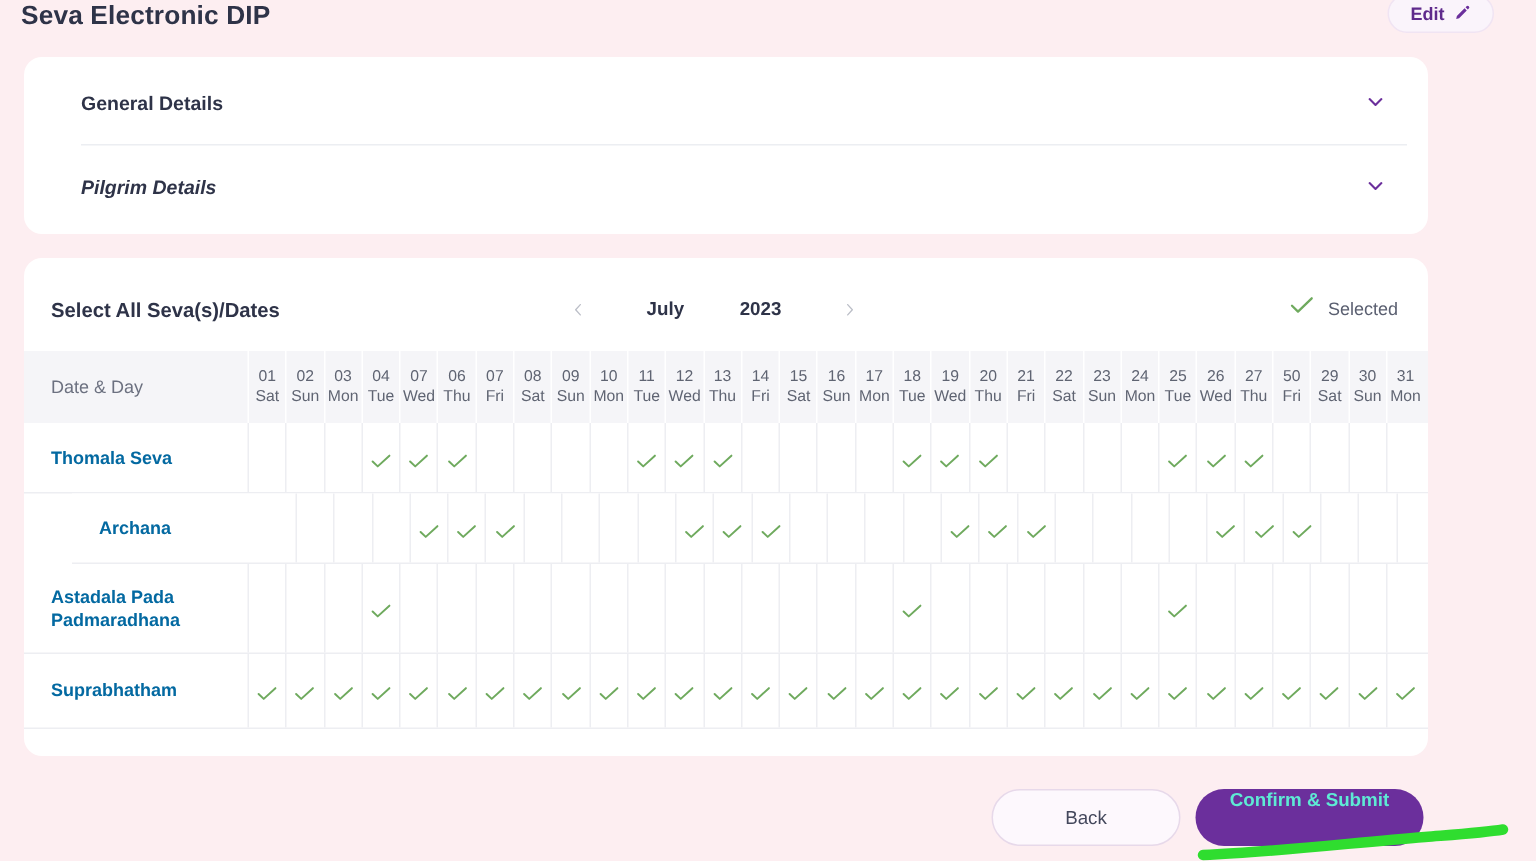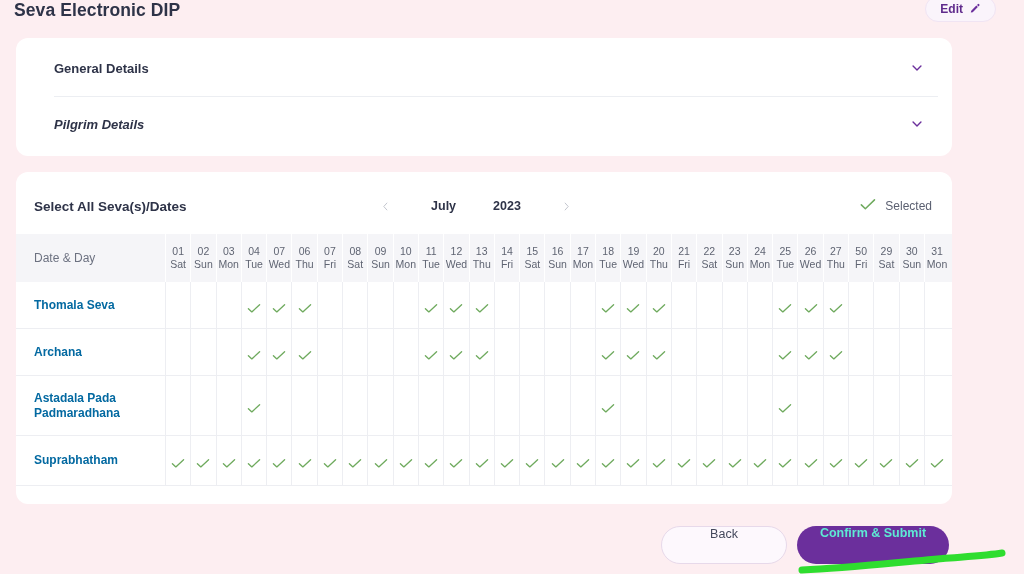--- a/index.html
+++ b/index.html
@@ -85,31 +85,31 @@
     flex: 0 0 25.3px; width: 25.3px;
     display: flex; flex-direction: column; align-items: center; justify-content: center;
     border-left: 1px solid #ffffff;
   }
   .thead .daycell { color: #5f6472; }
   .dnum { font-size: 10.5px; line-height: 13px; }
   .ddow { font-size: 10.5px; line-height: 13px; }
   .tbody .trow { border-bottom: 1px solid #edeef2; background: #fff; }
   .tbody .daycell { border-left: 1px solid #edeef2; height: 100%; }
   .r-h1 { height: 47px; }
-  .r-h2 { height: 47px; }
+  .r-h2 { height: 47px; margin-left: 32px; }
   .r-h3 { height: 60px; }
   .r-h4 { height: 50px; }
   .chk { width: 14px; height: 11px; display: block; }
   .chk.hidden { visibility: hidden; }
 
   
   .btn-back {
     position: absolute; left: 661px; top: 526px; width: 126px; height: 38px;
     border: 1px solid #e7d9ea; border-radius: 19px; background: #fdf8fd;
-    display: flex; justify-content: center;
+    display: flex; align-items: center; justify-content: center;
     font-size: 12.5px; color: #44485c; cursor: pointer;
   }
   .btn-confirm {
     position: absolute; left: 797px; top: 526px; width: 152px; height: 38px;
     border-radius: 19px; background: #6b2f9c;
     display: flex; align-items: flex-start; justify-content: center;
     font-size: 12.5px; font-weight: bold; color: #5eead4; cursor: pointer;
   }
   .annot { position: absolute; left: 790px; top: 548px; width: 226px; height: 26px; pointer-events:none; }
 </style>

